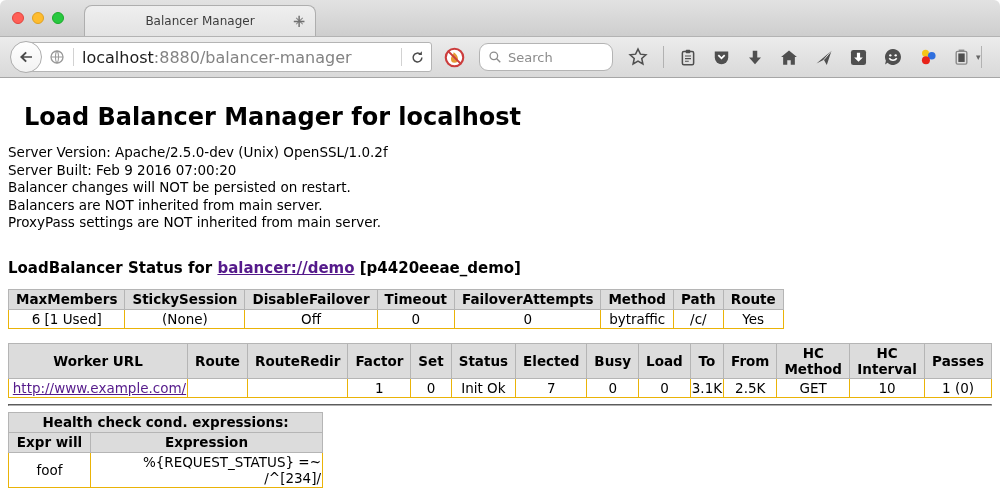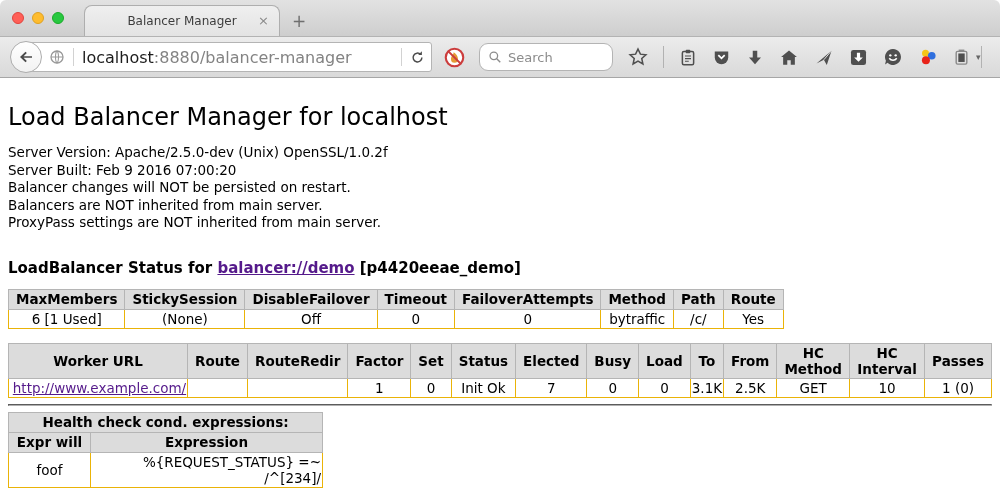--- a/index.html
+++ b/index.html
@@ -14,21 +14,21 @@
     background:linear-gradient(#e2e2e2,#cecece);
     border-bottom:1px solid #b3b3b3;
     border-radius:6px 6px 0 0;
   }
   .lights { position:absolute; left:12px; top:12px; display:flex; gap:8px; }
   .light { width:12px; height:12px; border-radius:50%; }
   .light.red    { background:#ff5f57; border:1px solid #e0443e; }
   .light.yellow { background:#febc2e; border:1px solid #dea123; }
   .light.green  { background:#28c840; border:1px solid #1aab29; }
   .tab {
-    position:absolute; left:84px; bottom:0; width:196px; height:31px;
+    position:absolute; left:84px; bottom:0; width:232px; height:31px;
     background:linear-gradient(#efefef,#e3e3e3);
     border:1px solid #aeaeae; border-bottom:none;
     border-radius:8px 8px 0 0;
     display:flex; align-items:center; justify-content:center;
     font-size:12px; color:#3d3d3d;
   }
   .tab-close { position:absolute; right:10px; top:7px; font-size:13px; color:#8a8a8a; cursor:default; }
   .newtab { position:absolute; left:292px; bottom:6px; font-size:17px; color:#6f6f6f; line-height:1; }
   .toolbar {
     height:41px; display:flex; align-items:center;
@@ -59,21 +59,21 @@
     font-size:13px; color:#8c8c8c;
   }
   .blocked { margin-left:12px; flex:0 0 auto; display:flex; }
   .tbicons { display:flex; align-items:center; gap:15px; margin-left:15px; flex:0 0 auto; }
   .vsep { width:1px; height:22px; background:#b2b2b2; }
   .caret { font-size:9px; color:#666; margin-left:-9px; }
   .rgroup { margin-left:auto; display:flex; align-items:center; gap:18px; padding-right:4px; }
   .icon svg { display:block; }
   
   .content { padding:0 8px; color:#000; }
-  h1 { font-size:24px; font-weight:normal; margin:25px 0 13px; }
+  h1 { font-size:24px; font-weight:bold; margin:25px 16px 13px; }
   .srvline { font-size:13.5px; line-height:17.5px; }
   .status-h { margin:27px 0 12px; font-size:15px; font-weight:bold; }
   .status-h a { color:#551a8b; font-weight:bold; }
   table {
     border-collapse:collapse; border:1px solid #454545;
     font-size:13.5px; text-align:center; background:#fff;
   }
   th { background:#dcdcdc; border:1px solid #b5b5b5; padding:1px 7px; height:20px; font-weight:bold;margin-top:28px; }
   td { border:1px solid #eab308; padding:1px 1px; height:19px; }
   td.left { text-align:right; }

